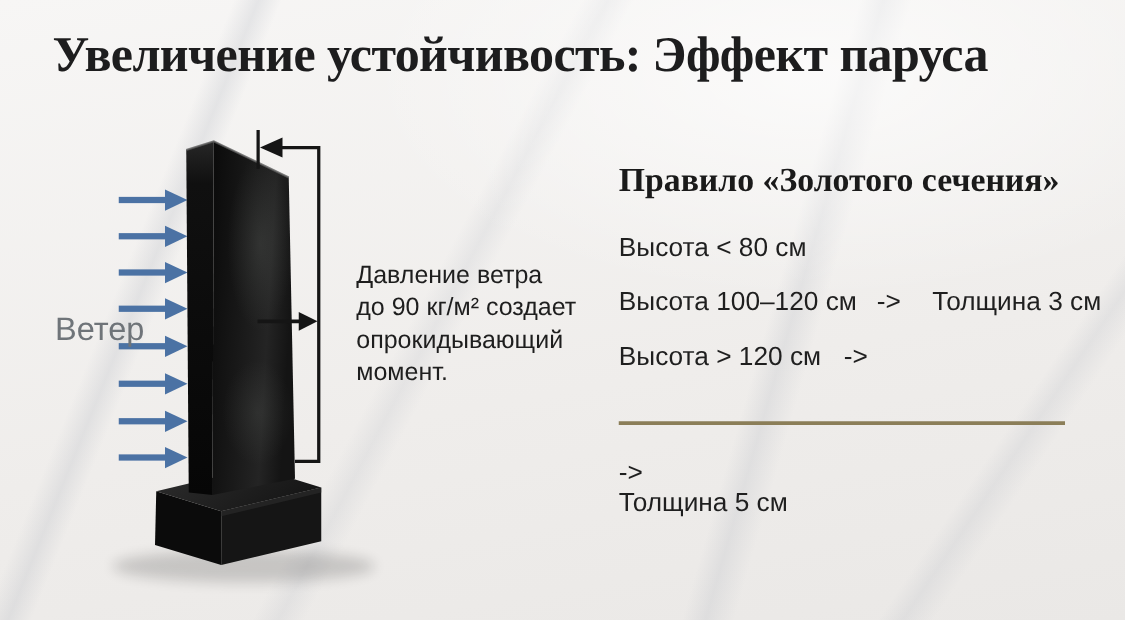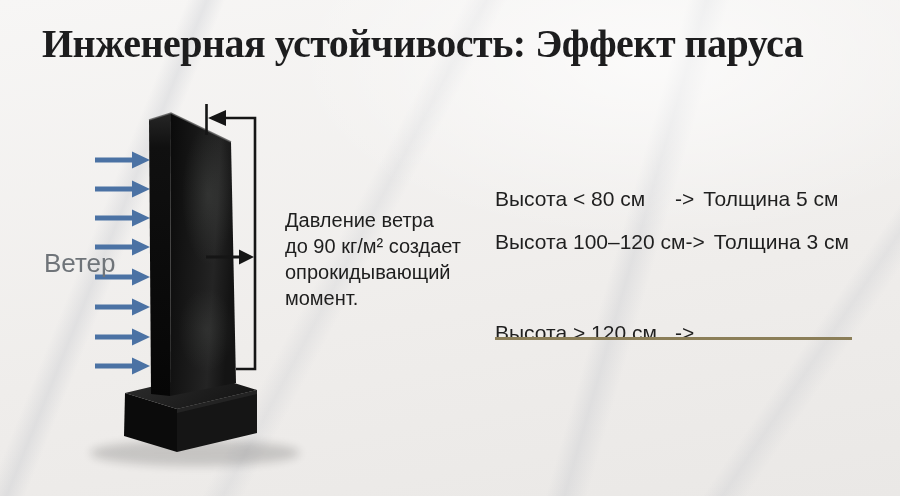--- a/index.html
+++ b/index.html
@@ -33,36 +33,36 @@
     position:absolute;left:495px;top:129px;width:380px;margin:0;
     font-family:"Liberation Serif","DejaVu Serif",serif;
     font-weight:700;font-size:27px;color:#1a1a1a;white-space:nowrap;
   }
   .rule-row{
     position:absolute;left:495px;width:390px;display:flex;align-items:baseline;
     font-size:21px;color:#1f1f1f;white-space:nowrap;
   }
   .rule-row .cond{flex:0 0 180px;}
   .rule-row .arrow{margin-right:9px;}
-  .row-1{top:187px;} .row-2{top:230px;} .row-3{top:274px;margin-top:47px;}
+  .row-1{top:187px;flex-direction:column;} .row-2{top:230px;gap:16px;} .row-3{top:274px;}
   .divider{
     position:absolute;left:495px;top:337px;width:357px;height:3px;
     background:#8b7e58;
   }
   .summary-note{
     position:absolute;left:495px;top:377px;width:330px;margin:0;
     font-size:20px;line-height:1.22;color:#1e1e1e;white-space:pre-line;
   }
 </style>
 </head>
 <body>
 
 <div class="canvas">
 
-  <div class="title">Инженерная устойчивость: Эффект паруса</div>
+  <div class="title">Увеличение устойчивость: Эффект паруса</div>
 
   <svg class="diagram-svg" viewBox="0 0 900 496">
     <defs>
       <linearGradient id="sideG" x1="0" y1="0" x2="0" y2="1">
         <stop offset="0" stop-color="#262626"></stop>
         <stop offset="0.12" stop-color="#101010"></stop>
         <stop offset="1" stop-color="#060606"></stop>
       </linearGradient>
       <linearGradient id="frontG" x1="0" y1="0" x2="1" y2="0.25">
         <stop offset="0" stop-color="#0a0a0a"></stop>
@@ -146,20 +146,21 @@
     </g>
   </svg>
 
   <div class="wind-label">Ветер</div>
 
   <div class="pressure-note">Давление ветра
 до 90 кг/м² создает
 опрокидывающий
 момент.</div>
 
+  <h2 class="rules-heading">Правило «Золотого сечения»</h2>
 
   <div class="rule-row row-1">
     <span class="cond">Высота &lt; 80 см</span>
     <span class="arrow">-&gt;</span>
     <span class="thick">Толщина 5 см</span>
   </div>
   <div class="rule-row row-2">
     <span class="cond">Высота 100–120 см</span>
     <span class="arrow">-&gt;</span>
     <span class="thick">Толщина 3 см</span>

